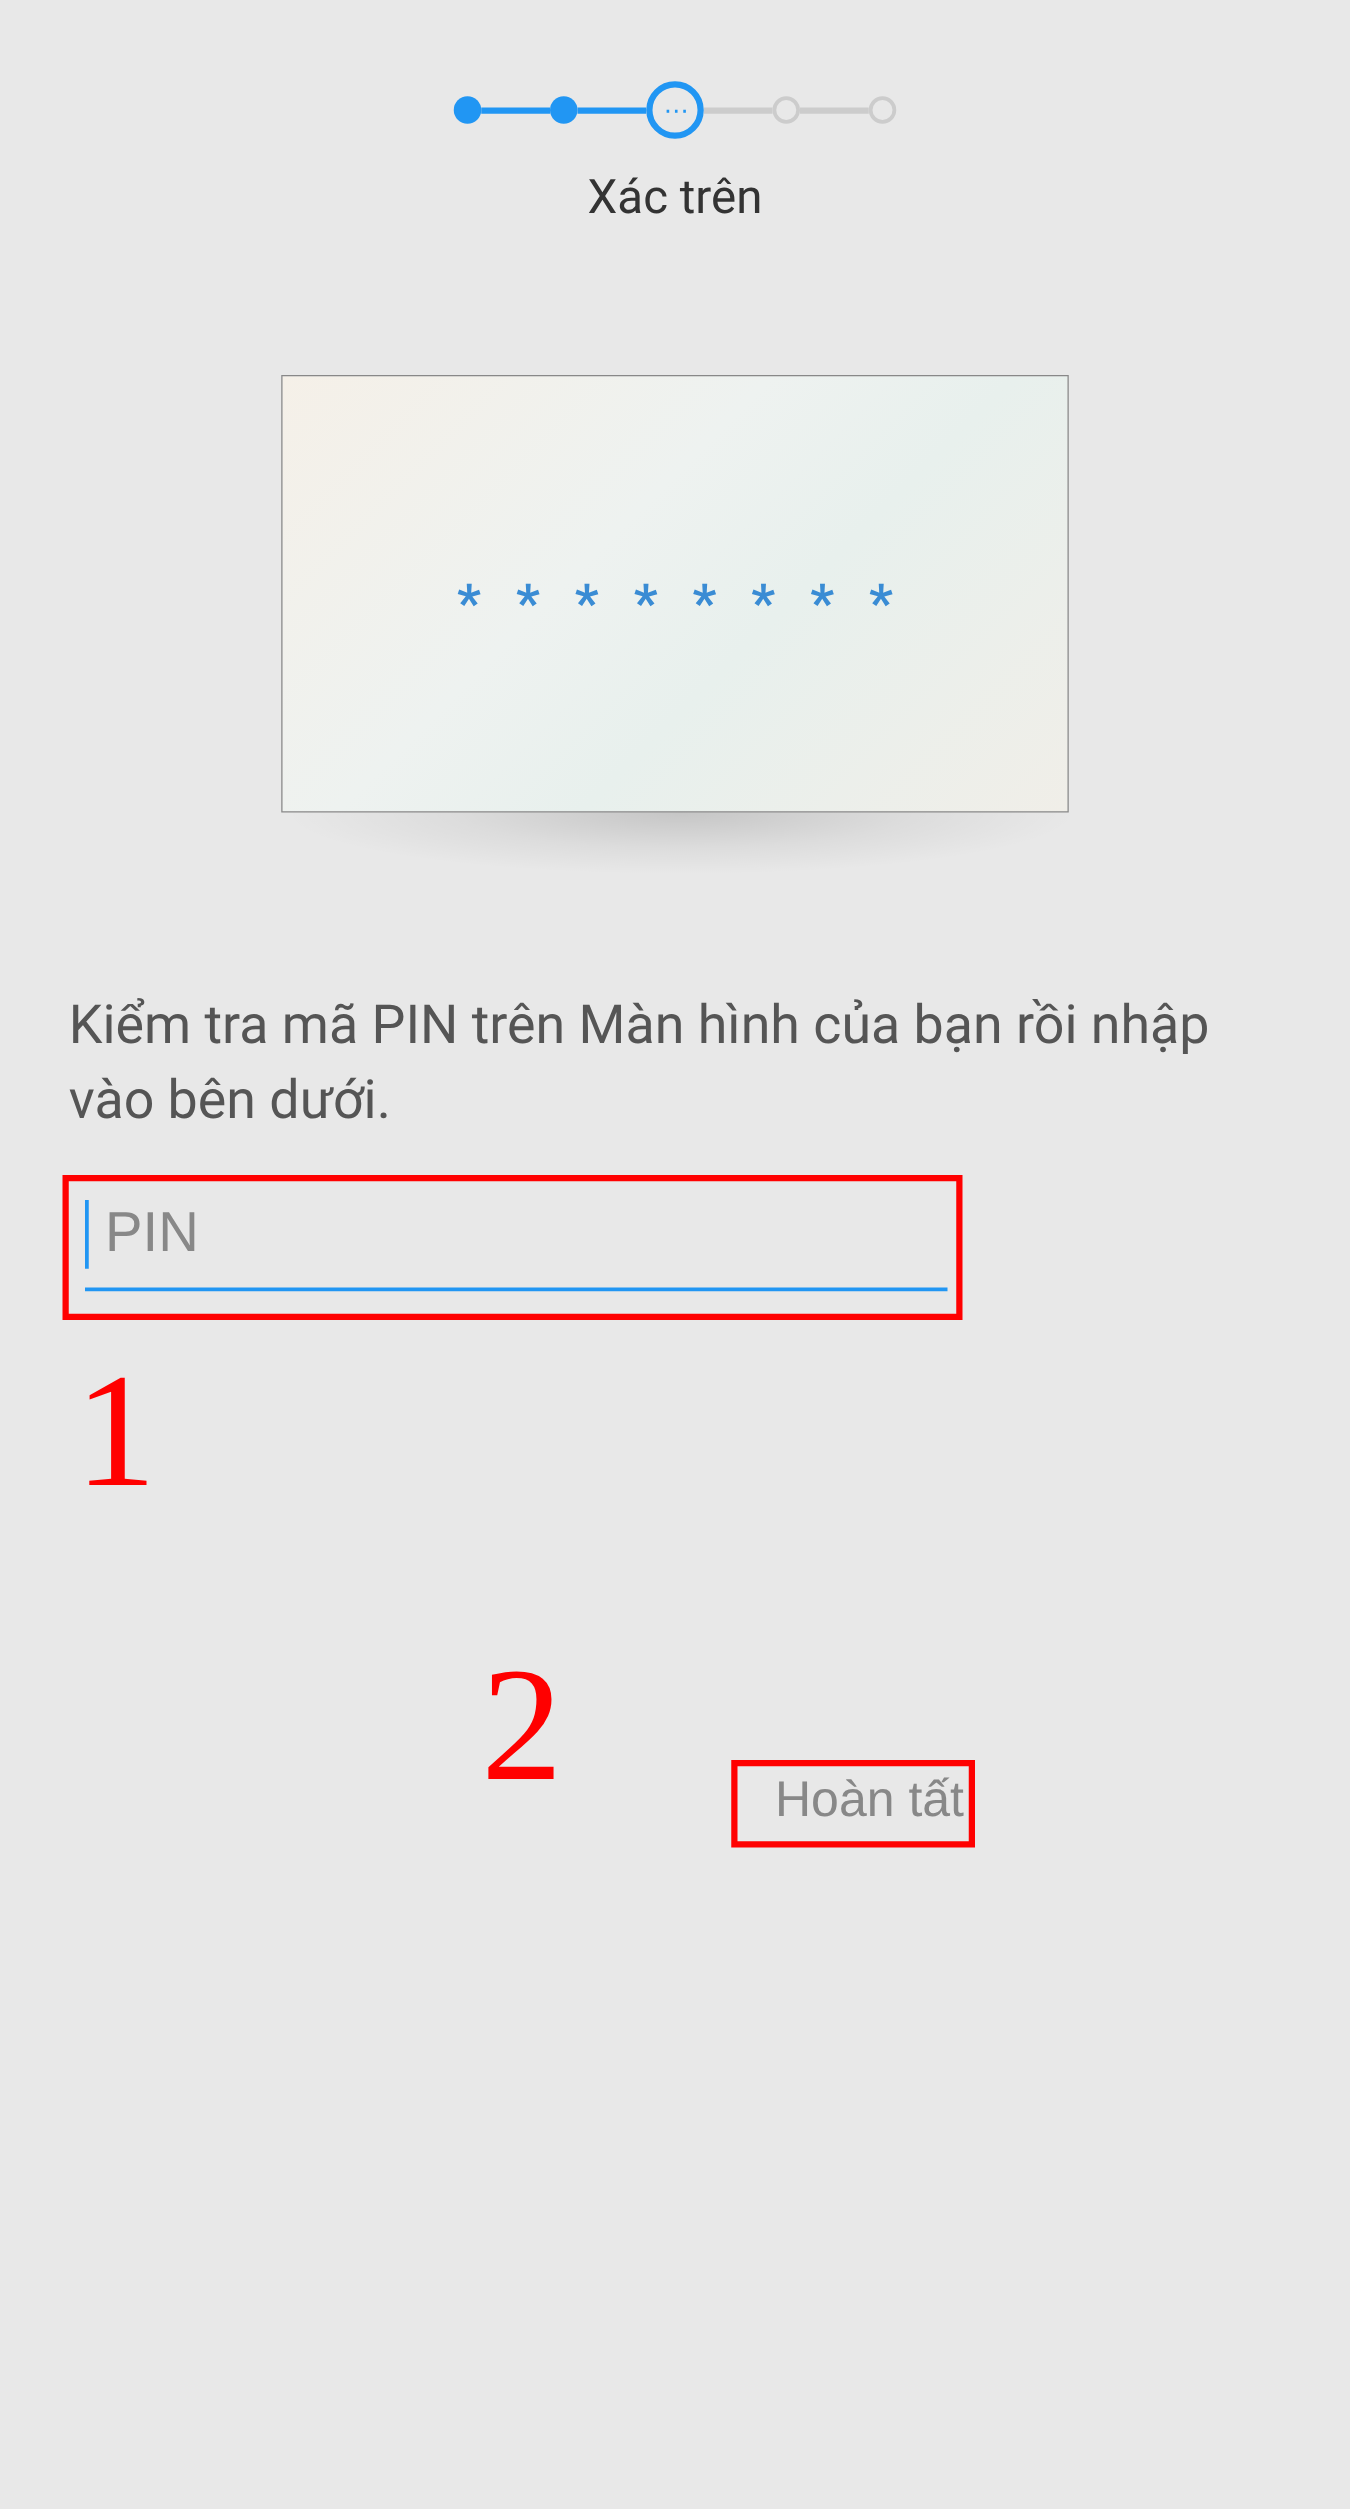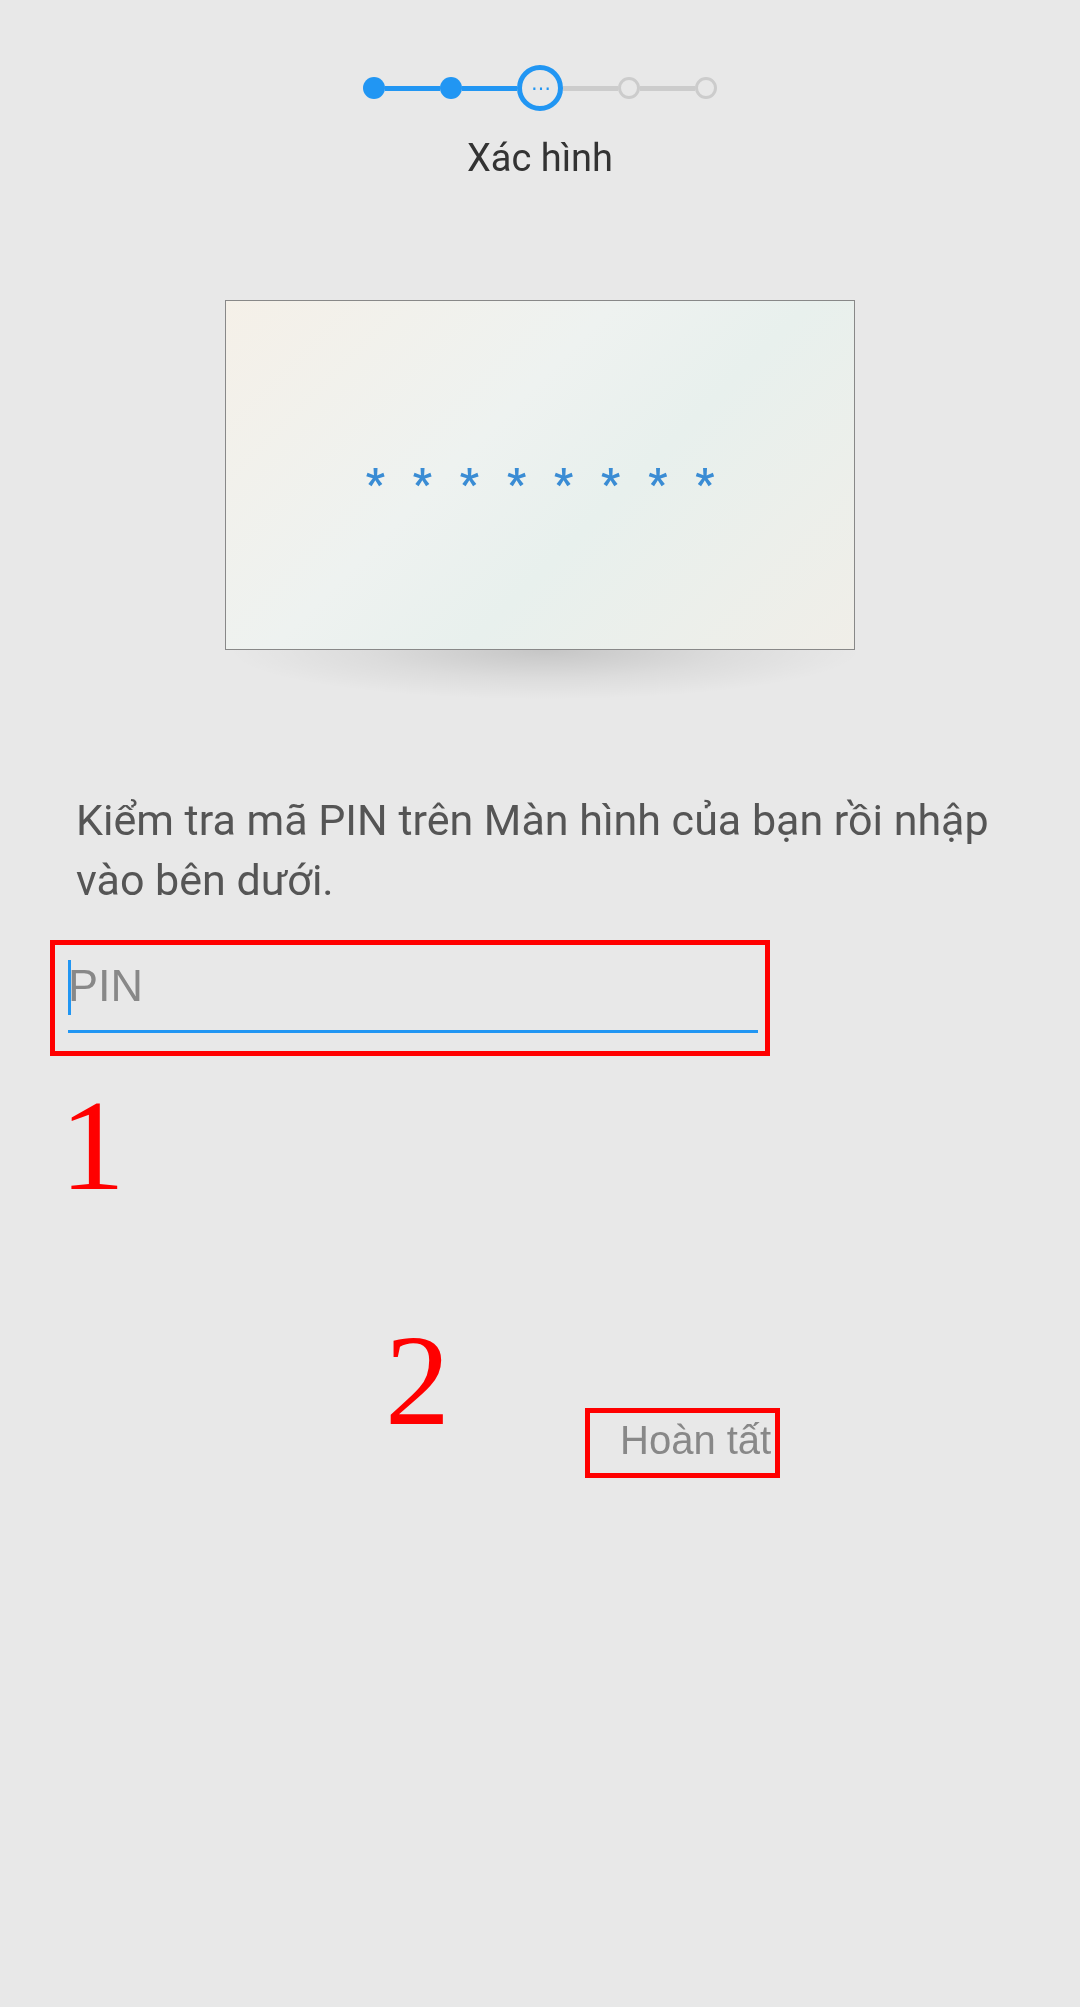--- a/index.html
+++ b/index.html
@@ -89,21 +89,21 @@
       font-weight: bold;
       transform: translateY(8px);
     }
     .tv-shadow {
       width: 640px;
       height: 50px;
       margin: 0 auto;
       background: radial-gradient(ellipse at top, rgba(0,0,0,0.15) 0%, rgba(0,0,0,0.05) 40%, transparent 70%);
     }
     .instruction-text {
-      margin: 90px 76px 0;
+      margin: 90px 55px 0;
       font-size: 43px;
       line-height: 1.4;
       color: #555555;
     }
     .input-highlight-box {
       position: absolute;
       top: 940px;
       left: 50px;
       width: 720px;
       height: 116px;
@@ -115,21 +115,21 @@
       top: 955px;
       left: 68px;
       width: 690px;
     }
     .pin-input {
       width: 100%;
       border: none;
       border-bottom: 3px solid #2196f3;
       background: transparent;
       font-size: 45px;
-      padding: 5px 0 18px 0;
+      padding: 5px 0 18px 16px;
       color: #333;
       outline: none;
     }
     .pin-input::placeholder {
       color: #888888;
     }
     .cursor-line {
       position: absolute;
       left: 0;
       top: 5px;
@@ -183,21 +183,21 @@
   <div class="step-line active"></div>
   <div class="step-dot completed"></div>
   <div class="step-line active"></div>
   <div class="step-dot current"></div>
   <div class="step-line inactive"></div>
   <div class="step-dot pending"></div>
   <div class="step-line inactive"></div>
   <div class="step-dot pending"></div>
 </div>
 
-<div class="step-label">Xác hình</div>
+<div class="step-label">Xác trên</div>
 
 <div class="tv-container">
   <div class="tv-screen">
     <span class="tv-asterisk">*</span>
     <span class="tv-asterisk">*</span>
     <span class="tv-asterisk">*</span>
     <span class="tv-asterisk">*</span>
     <span class="tv-asterisk">*</span>
     <span class="tv-asterisk">*</span>
     <span class="tv-asterisk">*</span>

